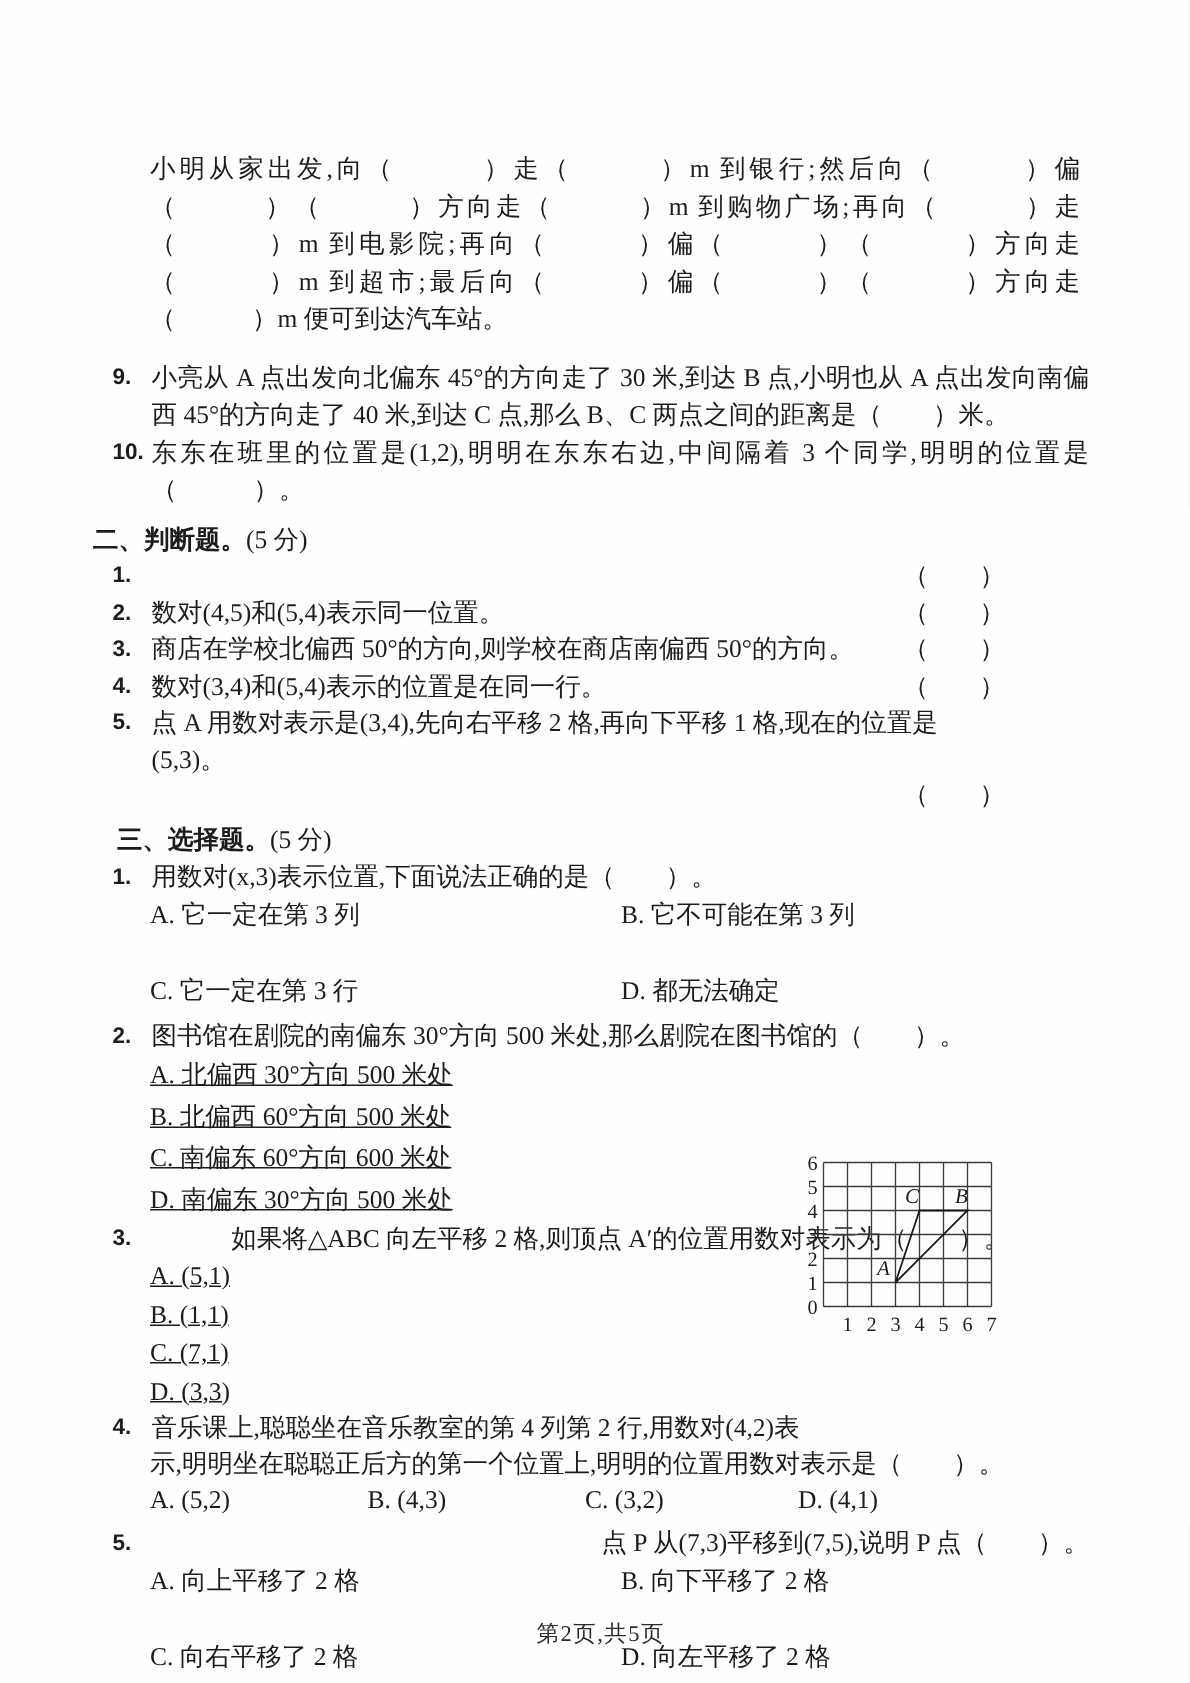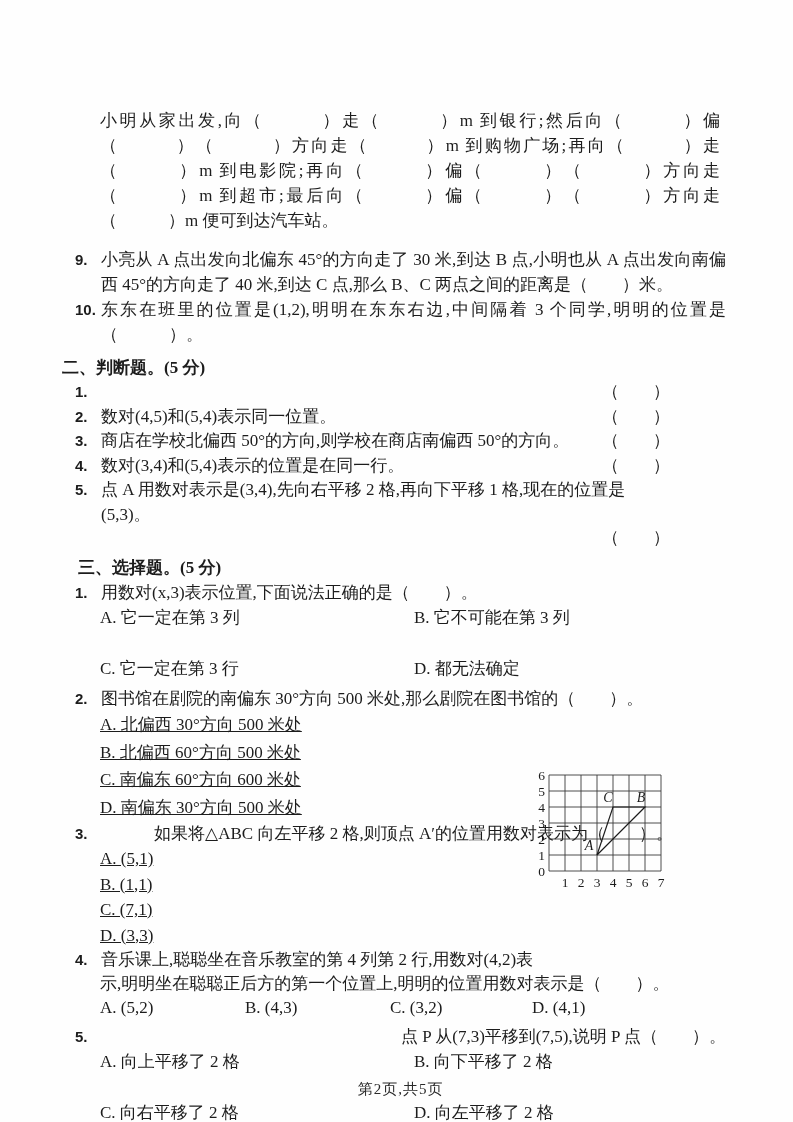--- a/index.html
+++ b/index.html
@@ -9,21 +9,21 @@
     margin:0 auto;
     background:#fefefe;
     font-family:"Liberation Serif","DejaVu Serif",serif;
     font-size:17px;
     color:#1c1c1c;
     overflow:hidden;
   }
   .content{position:absolute;left:62px;top:100px;width:664px;}
 
   
-  .fillin{padding-left:38px;padding-right:6px;margin-top:8px;}
+  .fillin{padding-left:38px;padding-right:6px;}
   .fillin .line{line-height:25px;}
   .fillin .line.spread{text-align:justify;text-align-last:justify;}
 
   
   .q{display:flex;line-height:25px;}
   .qnum{
     flex:none;width:26px;
     font-family:"Liberation Sans","DejaVu Sans",sans-serif;
     font-weight:bold;font-size:15px;
     padding-left:0;
@@ -31,21 +31,21 @@
   .qindent{padding-left:13px;}
   .qtext{flex:1;text-align:justify;}
   .q9{margin-top:14px;}
 
   
   .sec{
     line-height:25px;
     font-family:"Liberation Sans","DejaVu Sans",sans-serif;
     font-weight:bold;font-size:17px;
   }
-  .sec .score{font-family:"Liberation Serif","DejaVu Serif",serif;font-weight:bold;}
+  .sec .score{font-family:"Liberation Serif","DejaVu Serif",serif;font-weight:normal;}
   .sec2{margin-top:8px;}
   .sec3{margin-top:7px;margin-left:16px;}
 
   
   .judge{padding-right:56px;}
   .jrow{display:flex;line-height:24.5px;}
   .jrow .qtext{text-align:left;}
   .ans{flex:none;margin-left:auto;padding-left:8px;}
   .ansline{text-align:right;line-height:21px;}
 

